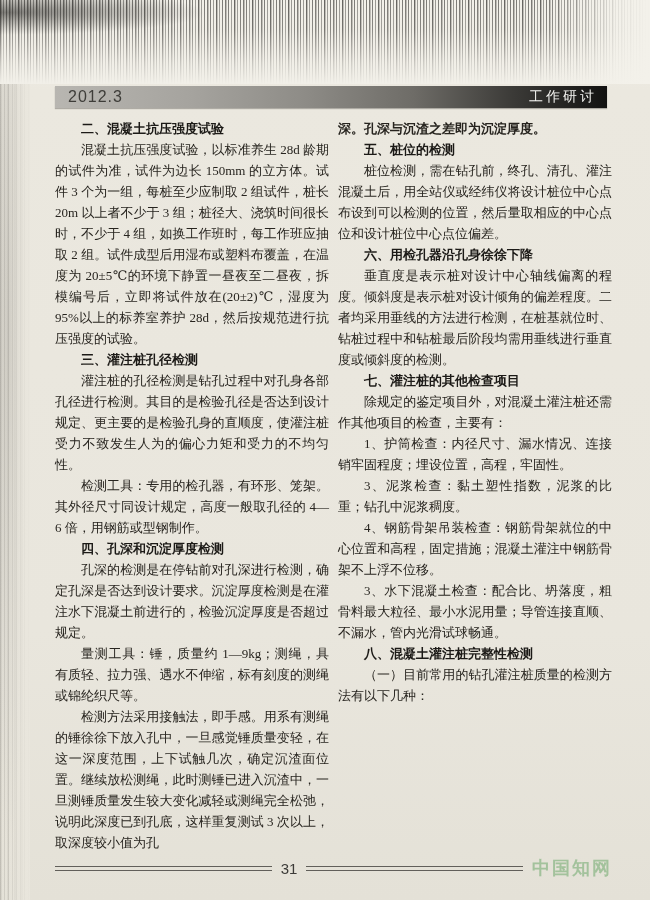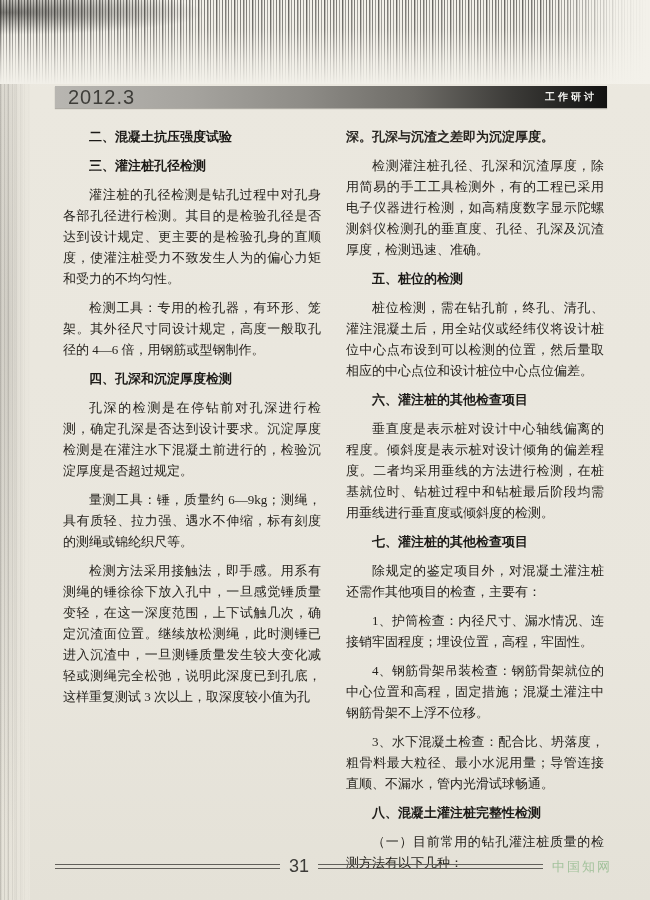--- a/index.html
+++ b/index.html
@@ -41,97 +41,98 @@
     position: absolute; left: 55px; top: 86px;
     width: 552px; height: 22px;
     box-sizing: border-box;
     display: flex; align-items: center; justify-content: space-between;
     padding: 0 10px 0 13px;
     background: linear-gradient(90deg, #b8b6b1 0%, #a5a39e 25%, #8e8c87 45%, #6e6c67 65%, #3b3a37 83%, #121211 100%);
     box-shadow: 0 1px 1px rgba(60,58,54,0.35);
   }
   .issue-label {
     font-family: "Liberation Sans", "DejaVu Sans", sans-serif;
-    font-size: 20px; color: #3e3d39; letter-spacing: 1px;
+    font-size: 16px; color: #3e3d39; letter-spacing: 1px;
   }
   .section-title {
     font-family: "Liberation Sans", "DejaVu Sans", sans-serif;
-    font-size: 10px; font-weight: bold; color: #f4f4f1; letter-spacing: 3px;
+    font-size: 14px; font-weight: normal; color: #f4f4f1; letter-spacing: 3px;
   }
   .columns {
     position: absolute; left: 55px; top: 118px;
     width: 557px;
     display: flex; gap: 9px;
   }
   .col {
     width: 274px;
     font-size: 13px; line-height: 21px;
     color: #27241f;
     text-align: justify;
   }
-  .col p { margin: 8px; text-indent: 2em; }
+  .col p { margin: 0; text-indent: 2em; }
   .col p.heading {
     font-family: "Liberation Sans", "DejaVu Sans", sans-serif;
     font-weight: bold; color: #1c1a17;
   }
   .col p.continuation { text-indent: 0; font-weight: bold; }
   .footer {
     position: absolute; left: 55px; right: 38px; top: 856px;
     display: flex; align-items: center; gap: 9px;
   }
   .footer .rule {
     flex: 1; height: 3px;
     border-top: 1px solid #615f5a;
     border-bottom: 1px solid #615f5a;
   }
   .page-number {
     font-family: "Liberation Sans", "DejaVu Sans", sans-serif;
-    font-size: 18px; color: #3c3b38;
+    font-size: 15px; color: #3c3b38;
   }
   .watermark {
     font-family: "Liberation Sans", "DejaVu Sans", sans-serif;
-    font-size: 13px; font-weight: normal;
+    font-size: 18px; font-weight: bold;
     color: #a3c29c; letter-spacing: 2px;
   }
 </style>
 </head>
 <body>
 
 <div class="page">
   <div class="artifact-top"></div>
   <div class="artifact-left"></div>
 
   <div class="header-bar">
     <span class="issue-label">2012.3</span>
     <span class="section-title">工作研讨</span>
   </div>
 
   <div class="columns">
     <div class="col">
 
     <p class="heading">二、混凝土抗压强度试验</p>
+        <p class="para">混凝土抗压强度试验，以标准养生 28d 龄期的试件为准，试件为边长 150mm 的立方体。试件 3 个为一组，每桩至少应制取 2 组试件，桩长 20m 以上者不少于 3 组；桩径大、浇筑时间很长时，不少于 4 组，如换工作班时，每工作班应抽取 2 组。试件成型后用湿布或塑料布覆盖，在温度为 20±5℃的环境下静置一昼夜至二昼夜，拆模编号后，立即将试件放在(20±2)℃，湿度为 95%以上的标养室养护 28d，然后按规范进行抗压强度的试验。</p>
         <p class="heading">三、灌注桩孔径检测</p>
         <p class="para">灌注桩的孔径检测是钻孔过程中对孔身各部孔径进行检测。其目的是检验孔径是否达到设计规定、更主要的是检验孔身的直顺度，使灌注桩受力不致发生人为的偏心力矩和受力的不均匀性。</p>
         <p class="para">检测工具：专用的检孔器，有环形、笼架。其外径尺寸同设计规定，高度一般取孔径的 4—6 倍，用钢筋或型钢制作。</p>
         <p class="heading">四、孔深和沉淀厚度检测</p>
         <p class="para">孔深的检测是在停钻前对孔深进行检测，确定孔深是否达到设计要求。沉淀厚度检测是在灌注水下混凝土前进行的，检验沉淀厚度是否超过规定。</p>
-        <p class="para">量测工具：锤，质量约 6—9kg；测绳，具有质轻、拉力强、遇水不伸缩，标有刻度的测绳或锦纶织尺等。</p>
+        <p class="para">量测工具：锤，质量约 1—9kg；测绳，具有质轻、拉力强、遇水不伸缩，标有刻度的测绳或锦纶织尺等。</p>
         <p class="para">检测方法采用接触法，即手感。用系有测绳的锤徐徐下放入孔中，一旦感觉锤质量变轻，在这一深度范围，上下试触几次，确定沉渣面位置。继续放松测绳，此时测锤已进入沉渣中，一旦测锤质量发生较大变化减轻或测绳完全松弛，说明此深度已到孔底，这样重复测试 3 次以上，取深度较小值为孔</p>
       </div>
     <div class="col">
 
     <p class="continuation">深。孔深与沉渣之差即为沉淀厚度。</p>
-        <p class="para">检测灌注桩孔径、孔深和沉渣厚度，除用简易的手工工具检测外，有的工程已采用电子仪器进行检测，如高精度数字显示陀螺测斜仪检测孔的垂直度、孔径、孔深及沉渣厚度，检测迅速、准确。</p>
         <p class="heading">五、桩位的检测</p>
         <p class="para">桩位检测，需在钻孔前，终孔、清孔、灌注混凝土后，用全站仪或经纬仪将设计桩位中心点布设到可以检测的位置，然后量取相应的中心点位和设计桩位中心点位偏差。</p>
-        <p class="heading">六、灌注桩的其他检查项目</p>
+        <p class="heading">六、用检孔器沿孔身徐徐下降</p>
         <p class="para">垂直度是表示桩对设计中心轴线偏离的程度。倾斜度是表示桩对设计倾角的偏差程度。二者均采用垂线的方法进行检测，在桩基就位时、钻桩过程中和钻桩最后阶段均需用垂线进行垂直度或倾斜度的检测。</p>
         <p class="heading">七、灌注桩的其他检查项目</p>
         <p class="para">除规定的鉴定项目外，对混凝土灌注桩还需作其他项目的检查，主要有：</p>
         <p class="para">1、护筒检查：内径尺寸、漏水情况、连接销牢固程度；埋设位置，高程，牢固性。</p>
+        <p class="para">3、泥浆检查：黏土塑性指数，泥浆的比重；钻孔中泥浆稠度。</p>
         <p class="para">4、钢筋骨架吊装检查：钢筋骨架就位的中心位置和高程，固定措施；混凝土灌注中钢筋骨架不上浮不位移。</p>
         <p class="para">3、水下混凝土检查：配合比、坍落度，粗骨料最大粒径、最小水泥用量；导管连接直顺、不漏水，管内光滑试球畅通。</p>
         <p class="heading">八、混凝土灌注桩完整性检测</p>
         <p class="para">（一）目前常用的钻孔灌注桩质量的检测方法有以下几种：</p>
       </div>
   </div>
 
   <div class="footer">
     <div class="rule"></div>
     <span class="page-number">31</span>

